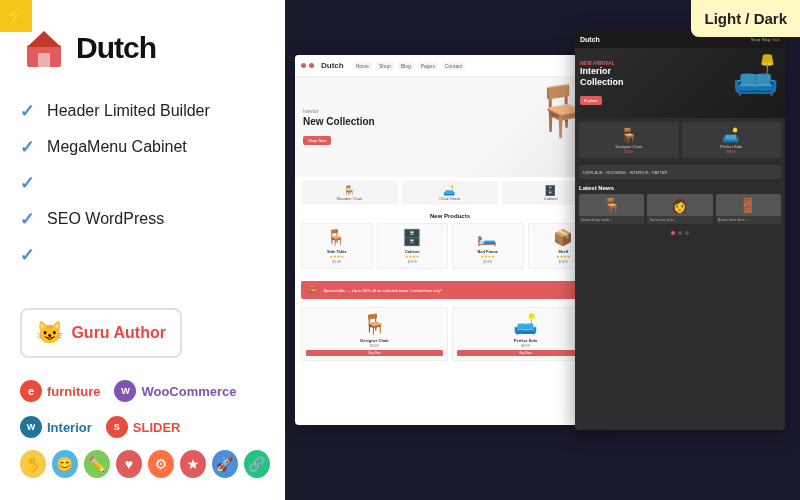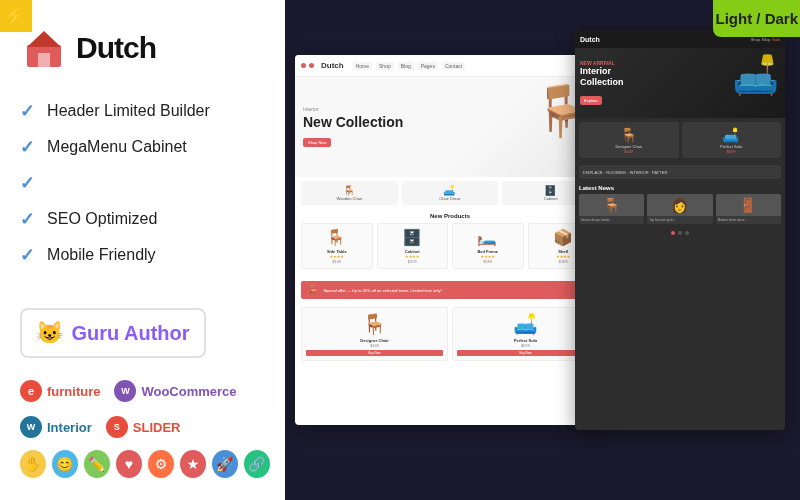--- a/index.html
+++ b/index.html
@@ -10,25 +10,25 @@
       font-family: 'Segoe UI', Arial, sans-serif;
       background: #fff;
       position: relative;
     }
 
     
     .top-badge {
       position: absolute;
       top: 0;
       right: 0;
-      background: #84cc16;
+      background: #fef9c3;
       color: #222;
       font-weight: 700;
       font-size: 15px;
-      padding: 10px 2px;
+      padding: 10px 13px;
       border-bottom-left-radius: 8px;
       z-index: 10;
     }
 
     
     .left-panel {
       position: absolute;
       left: 0; top: 0;
       width: 290px;
       height: 500px;
@@ -88,23 +88,23 @@
       border-radius: 8px;
       padding: 10px 14px;
       margin-bottom: 22px;
       width: fit-content;
     }
     .guru-icon {
       font-size: 22px;
       margin-right: 8px;
     }
     .guru-label {
-      font-size: 20px;
+      font-size: 16px;
       font-weight: 600;
-      color: #8b5cf6;
+      color: #ef4444;
     }
 
     
     .bottom-logos {
       display: flex;
       align-items: center;
       gap: 14px;
       margin-bottom: 10px;
       flex-wrap: wrap;
     }
@@ -241,21 +241,21 @@
     }
     .prev-hero-text {
       z-index: 2;
     }
     .prev-hero-subtitle {
       font-size: 5px;
       color: #888;
       margin-bottom: 2px;
     }
     .prev-hero-title {
-      font-size: 14px;
+      font-size: 10px;
       font-weight: 800;
       color: #222;
       line-height: 1.2;
     }
     .prev-hero-btn {
       margin-top: 4px;
       background: #e05c5c;
       color: #fff;
       font-size: 4px;
       padding: 2px 5px;
@@ -498,25 +498,24 @@
     </li>
     <li>
       <span class="check-icon">✓</span>
       <span>MegaMenu Cabinet</span>
     </li>
     <li>
       <span class="check-icon">✓</span>
     </li>
     <li>
       <span class="check-icon">✓</span>
-      <span>SEO Optimized</span>
+      <span>SEO WordPress</span>
     </li>
     <li>
       <span class="check-icon">✓</span>
-      <span>Mobile Friendly</span>
     </li>
   </ul>
 
   <div class="guru-author">
     <span class="guru-icon">😺</span>
     <span class="guru-label">Guru Author</span>
   </div>
 
   <div class="bottom-logos">
     <div class="brand-badge brand-elementor">

